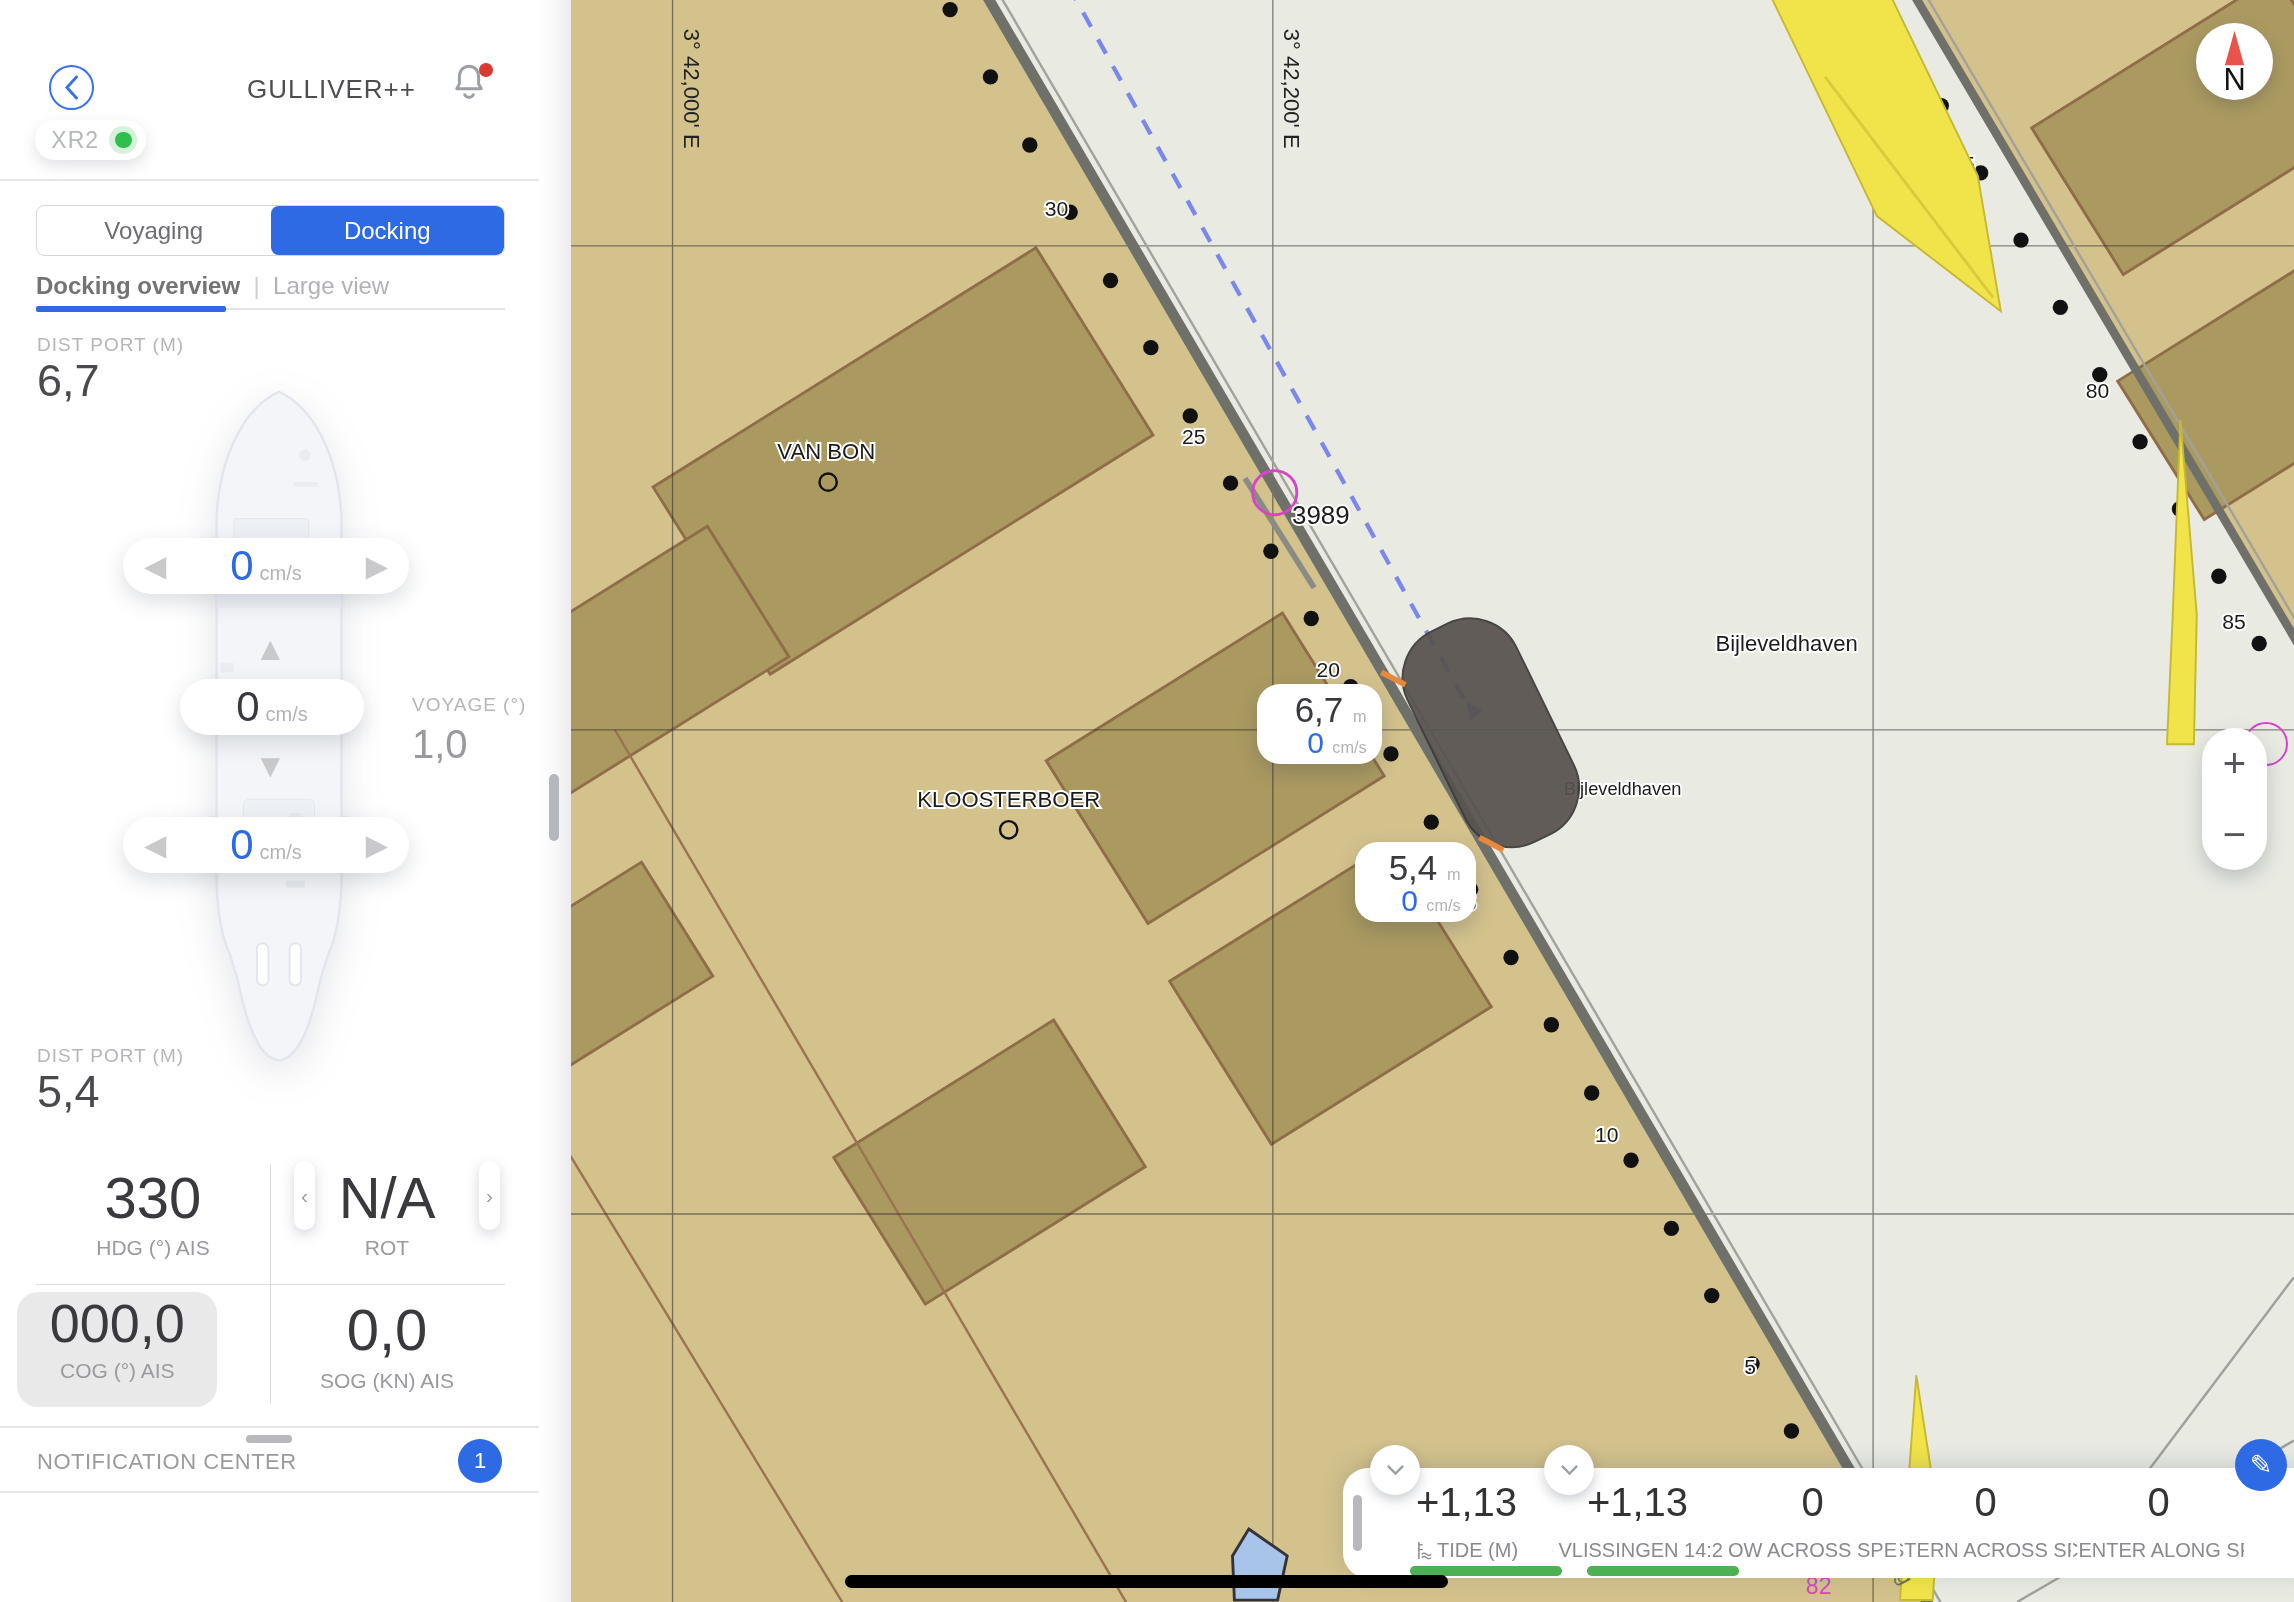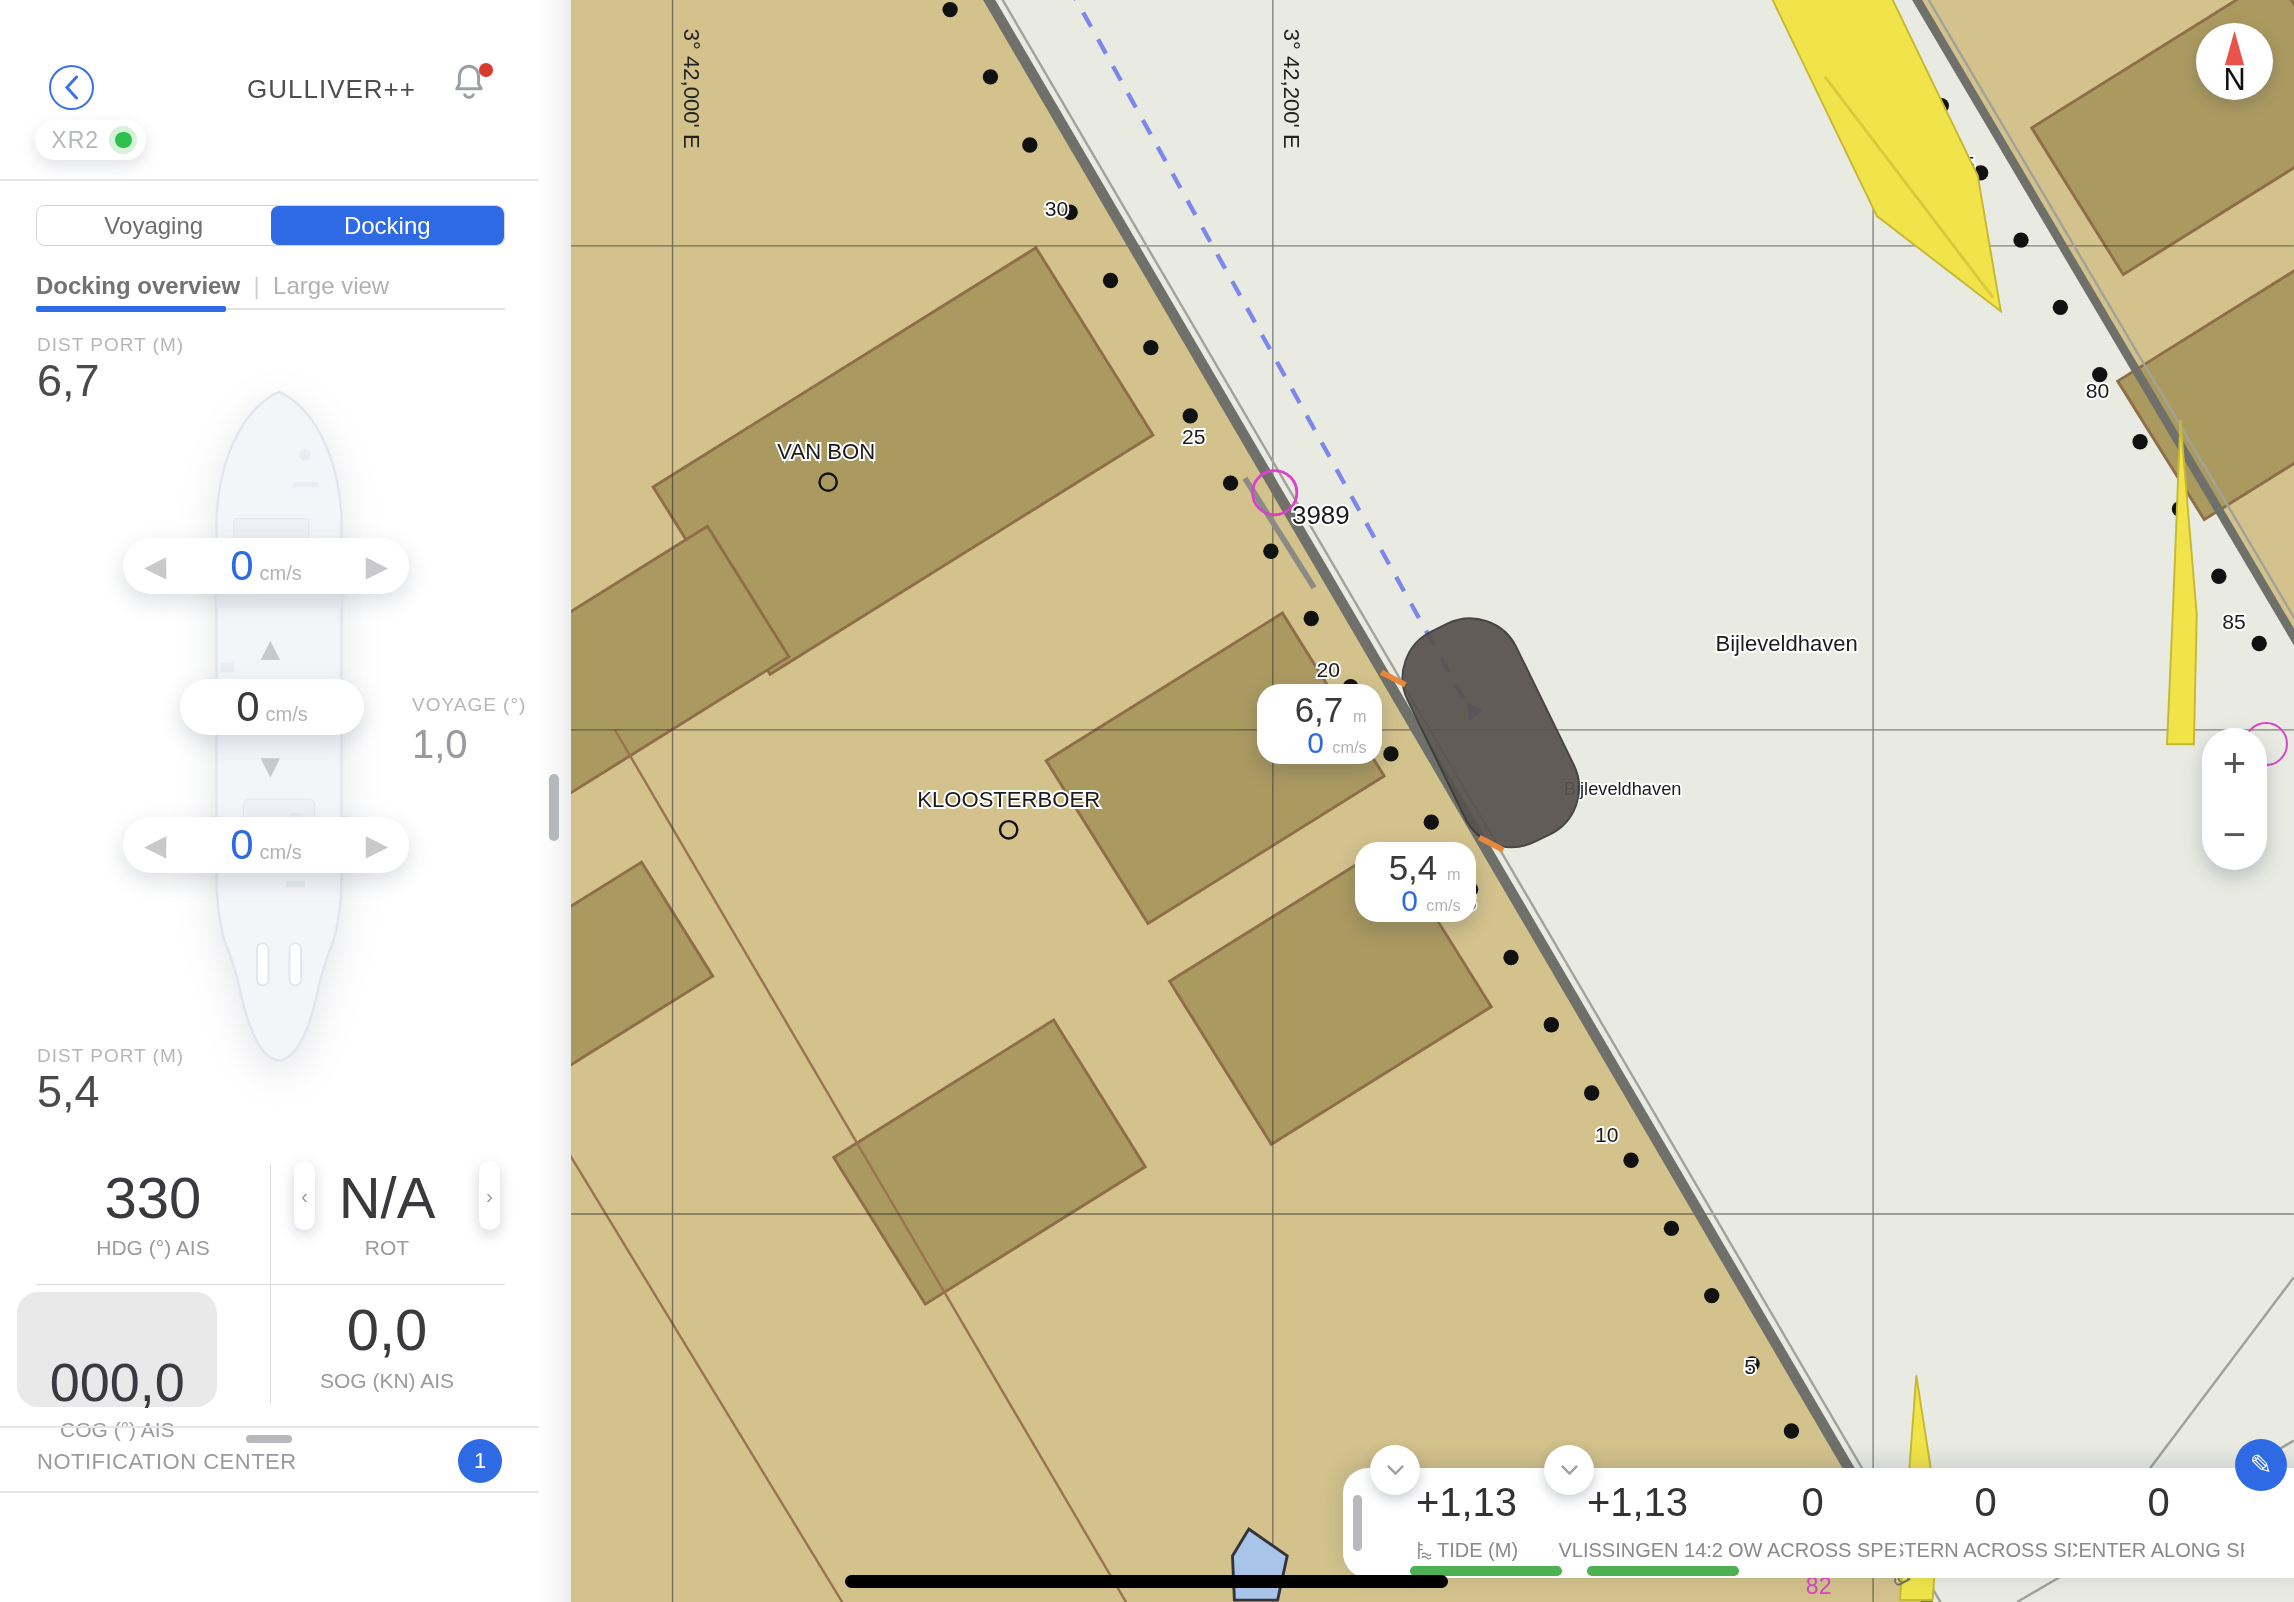--- a/index.html
+++ b/index.html
@@ -23,21 +23,21 @@
     font-size:26px; letter-spacing:1px; color:#4e4e52; font-weight:500; }
   .bell-wrap { position:absolute; left:448px; top:61px; width:46px; height:46px; }
   .bell-dot { position:absolute; right:1px; top:1.9px; width:14.4px; height:14.4px; border-radius:50%; background:#d93a2f; }
   .status-pill { position:absolute; left:35px; top:120px; width:111px; height:40px; border-radius:20px; background:#fff;
     box-shadow:0 5.8px 15.4px rgba(60,70,90,.16); display:flex; align-items:center; padding:0 8.6px 0 16.3px; justify-content:space-between; }
   .status-pill .txt { font-size:23px; color:#b4b7bb; letter-spacing:1px; }
   .status-dot-ring { width:28px; height:28px; border-radius:50%; background:#d7f1da; display:flex; align-items:center; justify-content:center; }
   .status-dot { width:16.3px; height:16.3px; border-radius:50%; background:#2fbf4f; }
   .hdiv { position:absolute; left:0; width:539px; height:1.9px; background:#e6e6e8; }
 
-  .seg { position:absolute; left:36px; top:205px; width:469px; height:41px; border-radius:8.6px;
+  .seg { position:absolute; left:36px; top:205px; width:469px; height:51px; border-radius:8.6px;
     border:1.4px solid #d6d6d8; display:flex; overflow:hidden; background:#fff; }
   .seg-btn { flex:1; display:flex; align-items:center; justify-content:center; font-size:24px; color:#6e6e72; }
   .seg-btn.active { background:#2d6ae4; color:#fff; border-radius:7.7px; }
 
   .subtabs { position:absolute; left:36px; top:272px; font-size:24px; }
   .subtab-active { color:#737373; font-weight:700; }
   .subtab-sep { color:#cfcfd2; margin:0 13.4px; font-weight:300; }
   .subtab-idle { color:#b2b2b6; }
   .subtab-track { position:absolute; left:36px; top:308px; width:469px; height:1.9px; background:#e3e3e5; }
   .subtab-ink { position:absolute; left:36px; top:306px; width:190px; height:5.8px; background:#2d6ae4; border-radius:1.9px; }
@@ -459,21 +459,21 @@
       <div class="stat" style="left:234px; top:11.5px;">
         <div class="v">N/A</div>
           <div class="l">ROT</div>
       </div>
       <div class="stat" style="left:234px; top:144px;">
         <div class="v">0,0</div>
           <div class="l">SOG (KN) AIS</div>
       </div>
     </div>
     <div class="cog-box"></div>
-    <div class="stat" style="left:17.3px; top:1354px; width:200px; position:absolute;">
+    <div class="stat" style="left:17.3px; top:1295px; width:200px; position:absolute;">
       <div class="v" style="font-size:54px;">000,0</div>
         <div class="l">COG (°) AIS</div>
     </div>
     <div class="chev-pill" style="left:294px;">‹</div>
     <div class="chev-pill" style="left:479px;">›</div>
 
     <div class="hdiv" style="top:1426px;"></div>
     <div class="notif-handle"></div>
     <div class="notif-label">NOTIFICATION CENTER</div>
     <div class="notif-badge">1</div>

